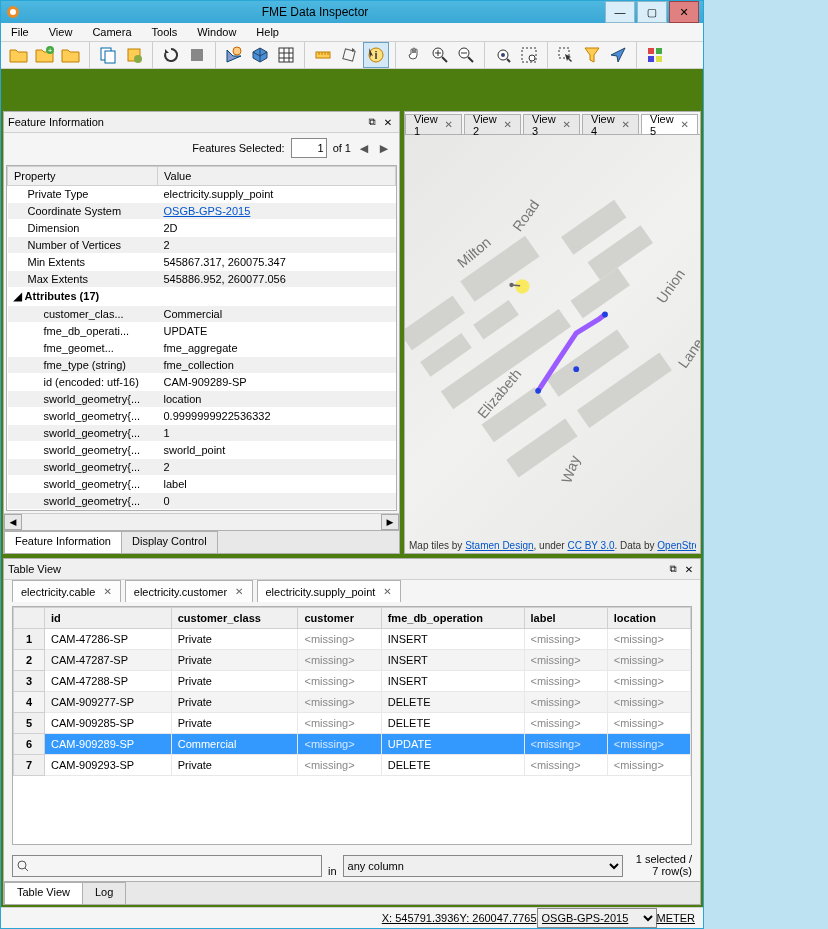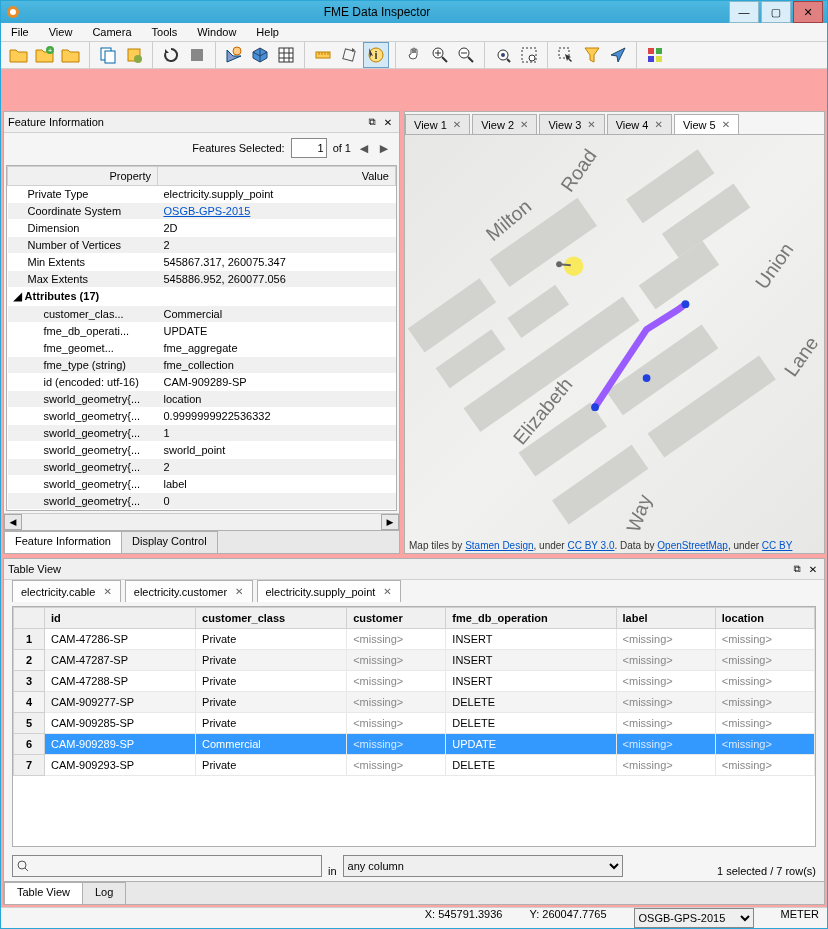--- a/index.html
+++ b/index.html
@@ -1,16 +1,16 @@
 <!DOCTYPE html>
 <html><head>
 <meta charset="utf-8">
 <style>
 html,body{margin:0;padding:0;font-family:"Segoe UI",Tahoma,sans-serif;font-size:11px;color:#000;background:#bde3f2;}
-.window{width:828px;height:929px;background:#fca5a5;display:flex;flex-direction:column;border:1px solid #2aa6d6;box-sizing:border-box;}
+.window{width:704px;height:929px;background:#4d7c0f;display:flex;flex-direction:column;border:1px solid #2aa6d6;box-sizing:border-box;}
 .titlebar{height:28px;background:linear-gradient(#4db8e0,#3aa8d6);display:flex;align-items:center;padding:0 4px;color:#000;}
 .titlebar .icon{width:16px;height:16px;margin-right:6px;}
 .titlebar .title{flex:1;text-align:center;font-size:12px;}
 .titlebar .win-btn{width:28px;height:20px;display:flex;align-items:center;justify-content:center;margin-left:2px;background:#d9eef8;border:1px solid #8fb8cc;}
 .titlebar .close{background:#e08080;border:1px solid #a04040;}
 .menubar{height:22px;background:#f5f5f5;display:flex;align-items:center;border-bottom:1px solid #d0d0d0;}
 .menubar .menu{padding:3px 10px;}
 .toolbar{height:38px;background:#f5f5f5;display:flex;align-items:center;border-bottom:1px solid #d0d0d0;padding:0 6px;gap:2px;}
 .toolbar .sep{width:1px;height:26px;background:#ccc;margin:0 4px;}
 .toolbar .tbtn{width:24px;height:24px;display:flex;align-items:center;justify-content:center;}
@@ -19,21 +19,21 @@
 .top{flex:1;display:flex;min-height:0;margin-top:40px;}
 .left-pane{width:395px;display:flex;flex-direction:column;background:#f5f5f5;border:1px solid #b0b0b0;margin:2px;}
 .pane-header{height:20px;display:flex;align-items:center;padding:0 4px;background:#f0f0f0;border-bottom:1px solid #d0d0d0;font-size:11px;}
 .pane-header .title{flex:1;}
 .pane-header .pbtn{width:14px;height:14px;display:flex;align-items:center;justify-content:center;margin-left:2px;font-size:10px;}
 .features-selected{height:30px;display:flex;align-items:center;justify-content:flex-end;padding:0 8px;gap:6px;}
 .features-selected input{width:30px;height:18px;text-align:right;font-size:11px;border:1px solid #888;padding:0 2px;}
 .features-selected .nav{width:14px;text-align:center;color:#555;}
 .prop-table{flex:1;overflow:auto;border:1px solid #b0b0b0;margin:2px;background:#fff;}
 .prop-table table{width:100%;border-collapse:collapse;table-layout:fixed;}
-.prop-table th{background:#f0f0f0;border:1px solid #d0d0d0;padding:3px 6px;text-align:right;font-weight:normal;}
+.prop-table th{background:#f0f0f0;border:1px solid #d0d0d0;padding:3px 6px;text-align:left;font-weight:normal;}
 .prop-table td{padding:2px 6px;border-bottom:1px solid transparent;overflow:hidden;text-overflow:ellipsis;white-space:nowrap;}
 .prop-table tr.stripe td{background:#f0f0f0;}
 .prop-table td.indent1{padding-left:20px;}
 .prop-table td.indent2{padding-left:36px;}
 .prop-table .link{color:#0055cc;text-decoration:underline;}
 .prop-table .bold{font-weight:bold;}
 .prop-table .selrow td{background:#f0f0f0;}
 .prop-table .selrow td.value{border:1px solid #888;}
 .prop-table .more{float:right;border:1px solid #888;padding:0 2px;background:#e8e8e8;font-size:9px;line-height:12px;}
 .left-tabs{height:22px;display:flex;border-top:1px solid #b0b0b0;background:#e8e8e8;}
@@ -69,21 +69,21 @@
 .data-table td.rownum{background:#f0f0f0;text-align:center;width:18px;font-weight:bold;border:1px solid #d0d0d0;}
 .data-table .missing{color:#888;}
 .data-table tr.selected .missing{color:#d8e8ff;}
 .search-row{display:flex;align-items:flex-end;padding:4px 8px;gap:6px;}
 .search-row .search{flex:0 0 300px;height:20px;border:1px solid #888;display:flex;align-items:center;padding:0 4px;}
 .search-row select{width:280px;height:22px;font-size:11px;border:1px solid #888;}
 .search-row .status{flex:1;text-align:right;}
 .bottom-tabs{height:22px;display:flex;border-top:1px solid #b0b0b0;background:#e8e8e8;}
 .bottom-tabs .tab{padding:3px 12px;border:1px solid #b0b0b0;border-bottom:none;background:#e8e8e8;margin-right:-1px;}
 .bottom-tabs .tab.active{background:#fff;}
-.statusbar{height:24px;display:flex;align-items:flex-start;justify-content:flex-end;padding:0 8px;gap:27px;background:#f5f5f5;border-top:1px solid #d0d0d0;}
+.statusbar{height:24px;display:flex;align-items:center;justify-content:flex-end;padding:0 8px;gap:0;background:#f5f5f5;border-top:1px solid #d0d0d0;text-decoration:underline;}
 .statusbar select{height:20px;font-size:11px;border:1px solid #888;width:120px;}
 th.rownum{width:18px;}
 </style>
 </head>
 <body>
 
 <div class="window">
   <div class="titlebar">
     <span class="icon">
       <svg width="16" height="16">

